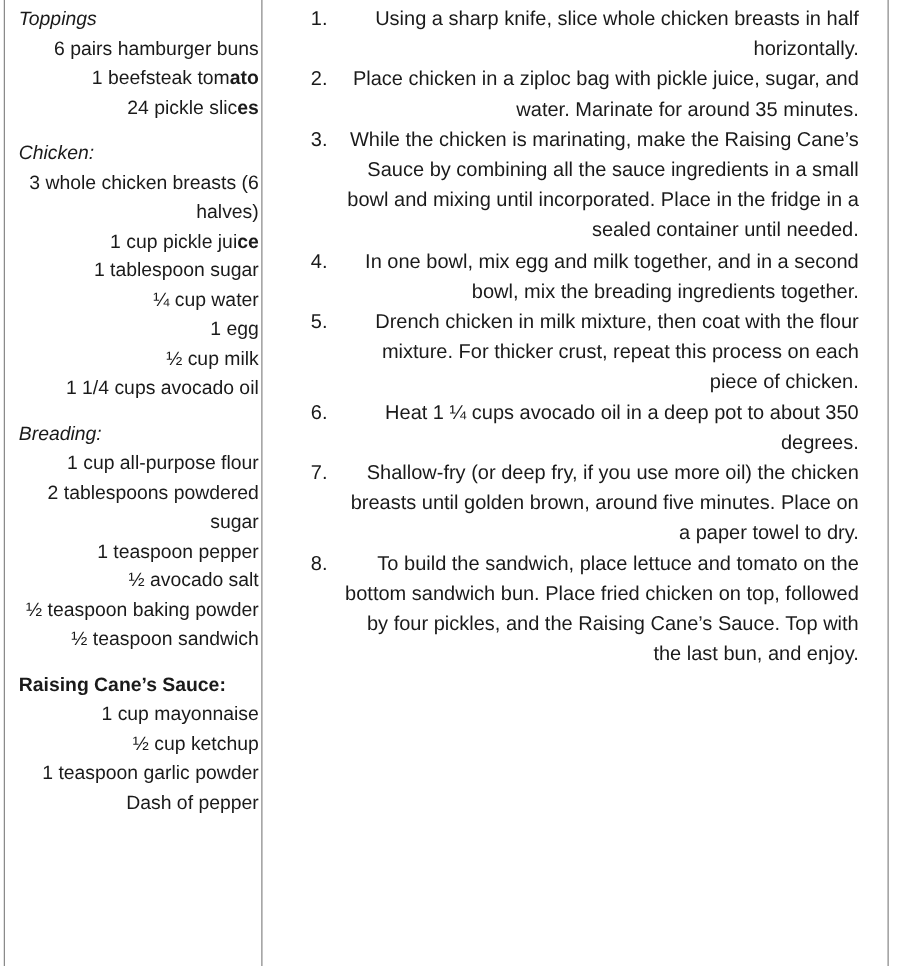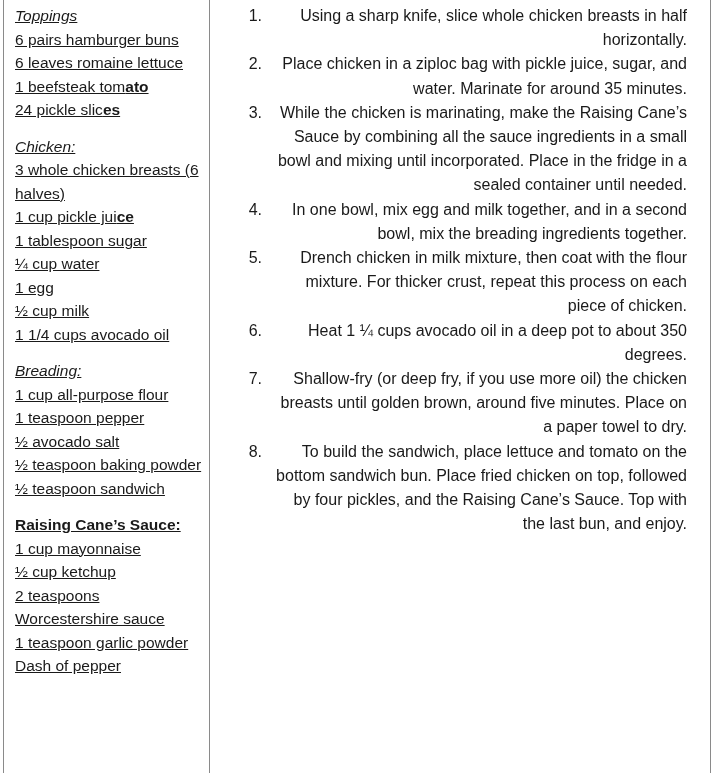--- a/index.html
+++ b/index.html
@@ -35,21 +35,20 @@
   .rule-left   { left: 3px; }
   .rule-middle { left: 209px; }
   .rule-right  { left: 710px; }
 
   
   .ingredients-col {
     width: 192px;
     margin-left: 15px;
     margin-top: 4px;
     flex: 0 0 auto;
-    text-decoration: underline;
   }
 
   .ing-group {
     margin: 0 0 13px 0;
   }
   .ing-group:last-child { margin-bottom: 0; }
 
   .group-heading {
     font-size: 15.5px;
     line-height: 23.5px;
@@ -57,20 +56,21 @@
     white-space: nowrap;
   }
   .group-heading.bold-heading {
     font-style: normal;
     font-weight: bold;
   }
 
   .ing-item {
     font-size: 15.5px;
     line-height: 23.5px;
+    text-align: right;
   }
   .ing-item b { font-weight: bold; }
 
   
   .instructions-col {
     margin-left: 25px;
     margin-top: 4px;
     width: 455px;
     flex: 0 0 auto;
   }
@@ -108,47 +108,46 @@
 <div class="recipe-sheet">
 
   <div class="rule rule-left"></div>
   <div class="rule rule-middle"></div>
   <div class="rule rule-right"></div>
 
   <div class="ingredients-col" id="ingredients-col">
       <div class="ing-group">
         <div class="group-heading">Toppings</div>
         <div class="ing-item"><span>6 pairs hamburger buns</span></div>
-        <div class="ing-item"><span>6 leaves romaine lettuce</span></div>
         <div class="ing-item"><span>1 beefsteak tom</span><b>ato</b></div>
         <div class="ing-item"><span>24 pickle slic</span><b>es</b></div>
       </div>
       <div class="ing-group">
         <div class="group-heading">Chicken:</div>
         <div class="ing-item"><span>3 whole chicken breasts (6 halves)</span></div>
         <div class="ing-item"><span>1 cup pickle jui</span><b>ce</b></div>
         <div class="ing-item"><span>1 tablespoon sugar</span></div>
         <div class="ing-item"><span>¼ cup water</span></div>
         <div class="ing-item"><span>1 egg</span></div>
         <div class="ing-item"><span>½ cup milk</span></div>
         <div class="ing-item"><span>1 1/4 cups avocado oil</span></div>
       </div>
       <div class="ing-group">
         <div class="group-heading">Breading:</div>
         <div class="ing-item"><span>1 cup all-purpose flour</span></div>
+        <div class="ing-item"><span>2 tablespoons powdered sugar</span></div>
         <div class="ing-item"><span>1 teaspoon pepper</span></div>
         <div class="ing-item"><span>½ avocado salt</span></div>
         <div class="ing-item"><span>½ teaspoon baking powder</span></div>
         <div class="ing-item"><span>½ teaspoon sandwich</span></div>
       </div>
       <div class="ing-group">
         <div class="group-heading bold-heading">Raising Cane’s Sauce:</div>
         <div class="ing-item"><span>1 cup mayonnaise</span></div>
         <div class="ing-item"><span>½ cup ketchup</span></div>
-        <div class="ing-item"><span>2 teaspoons Worcestershire sauce</span></div>
         <div class="ing-item"><span>1 teaspoon garlic powder</span></div>
         <div class="ing-item"><span>Dash of pepper</span></div>
       </div>
     </div>
 
   <div class="instructions-col">
     <ol class="steps-list" id="steps-list">
         <li class="step-item">
           <span class="step-num">1.</span>
           <span class="step-text">Using a sharp knife, slice whole chicken breasts in half horizontally.</span>

